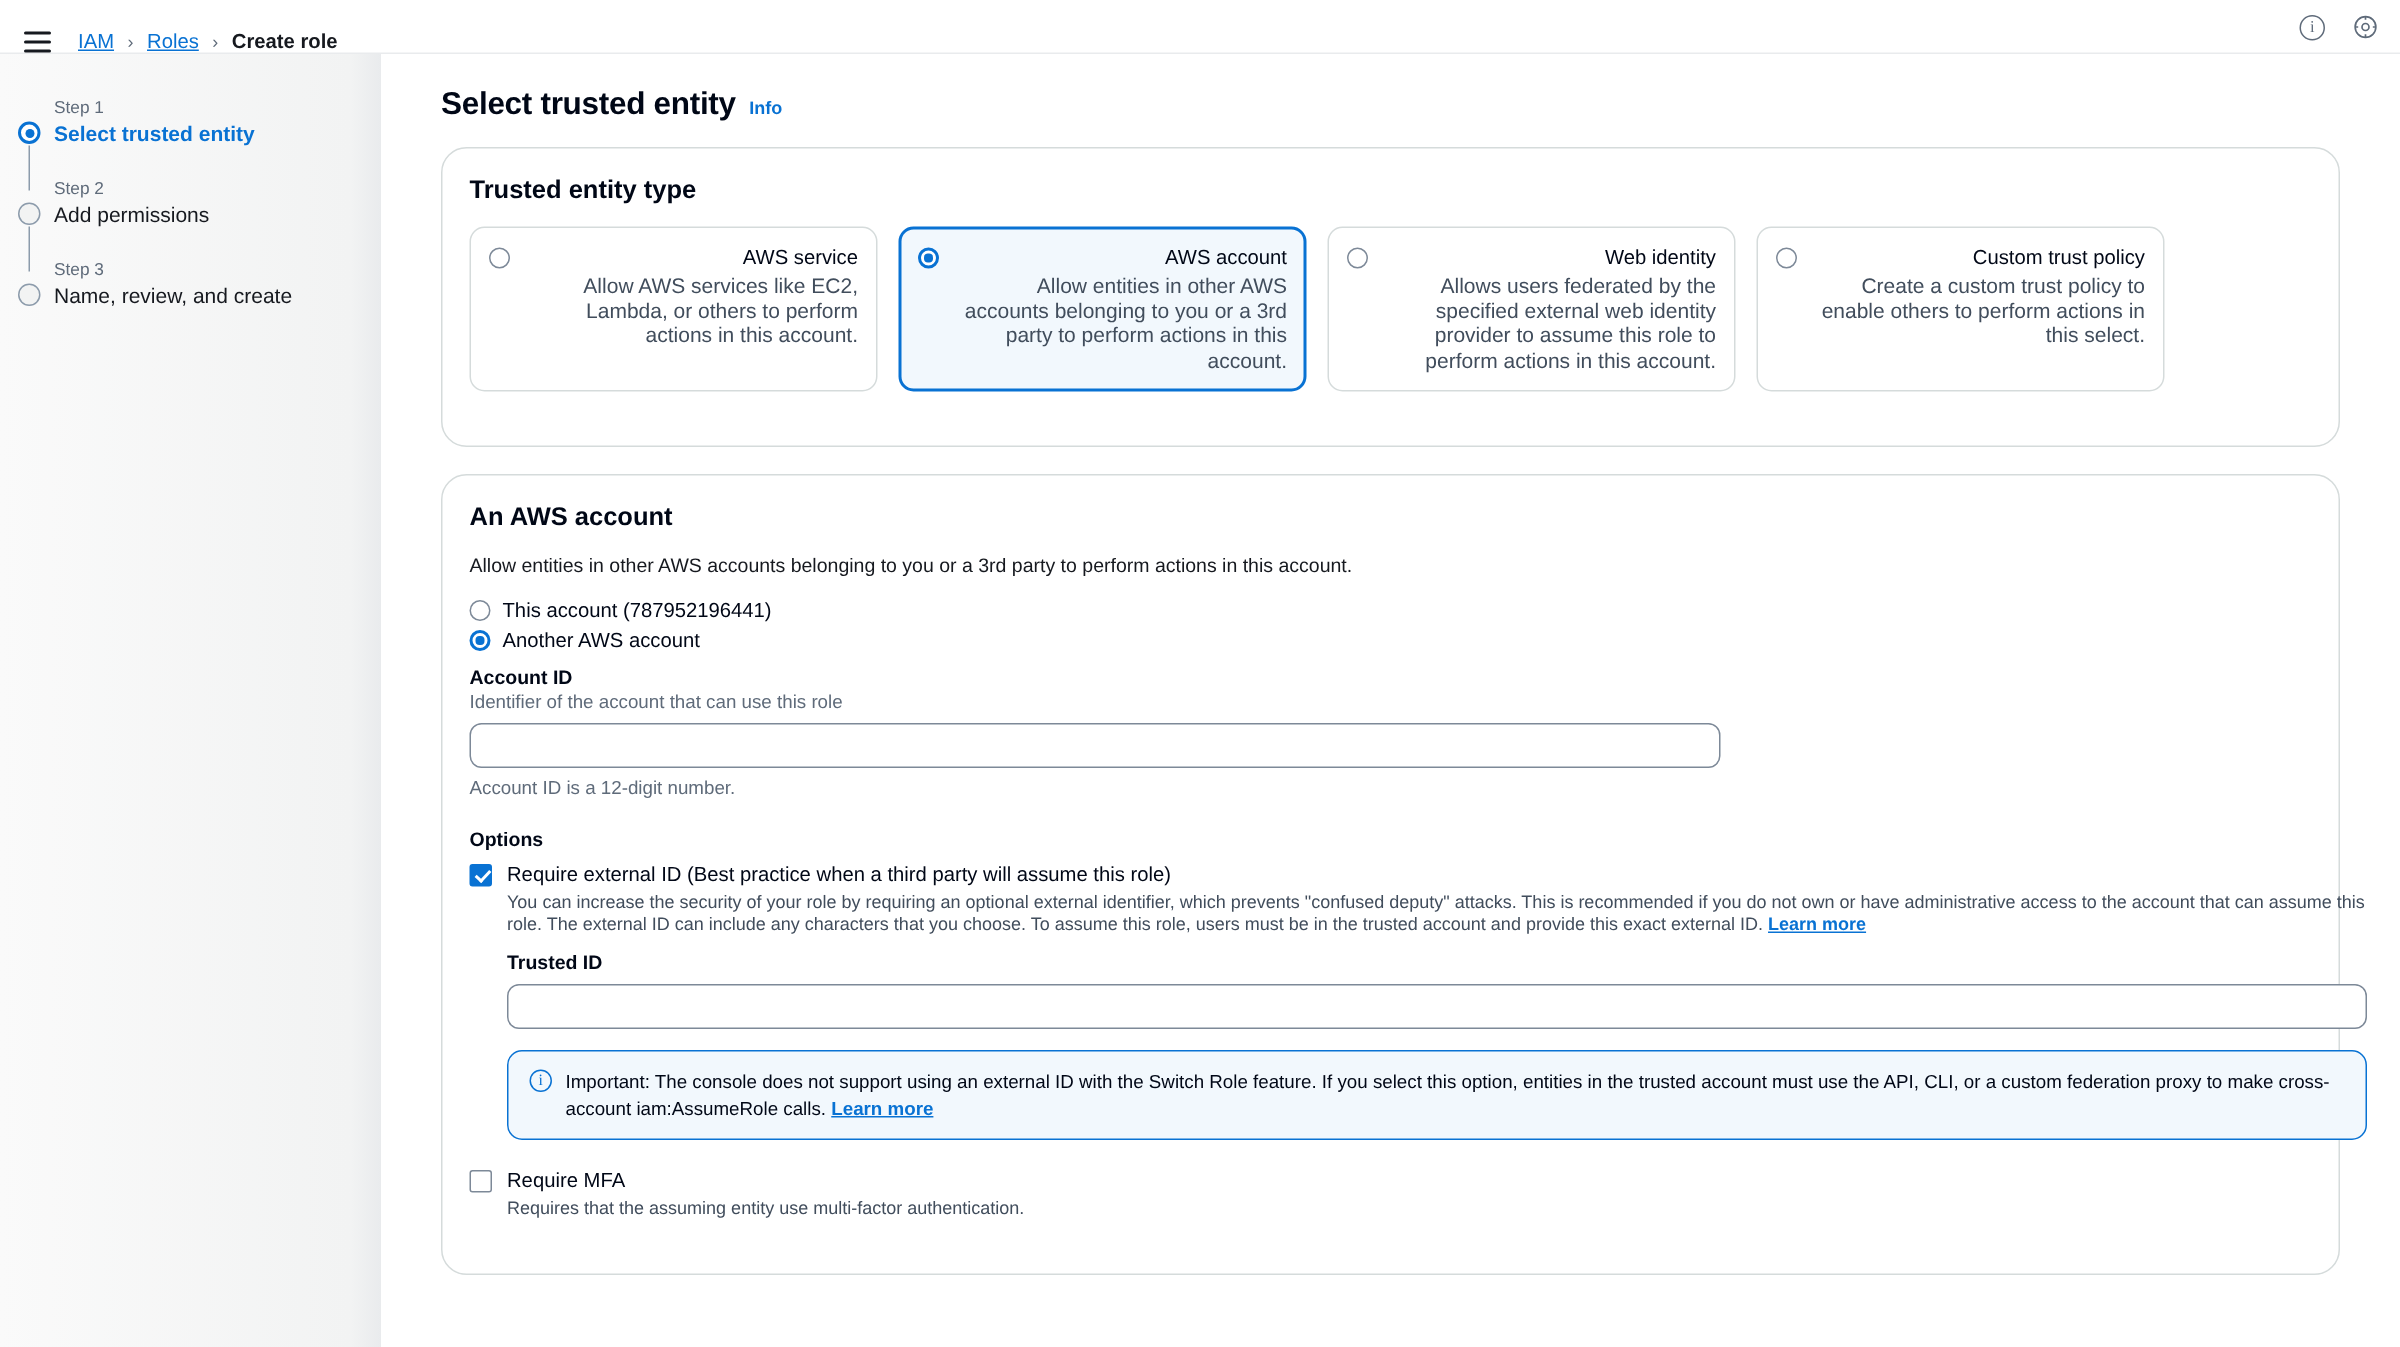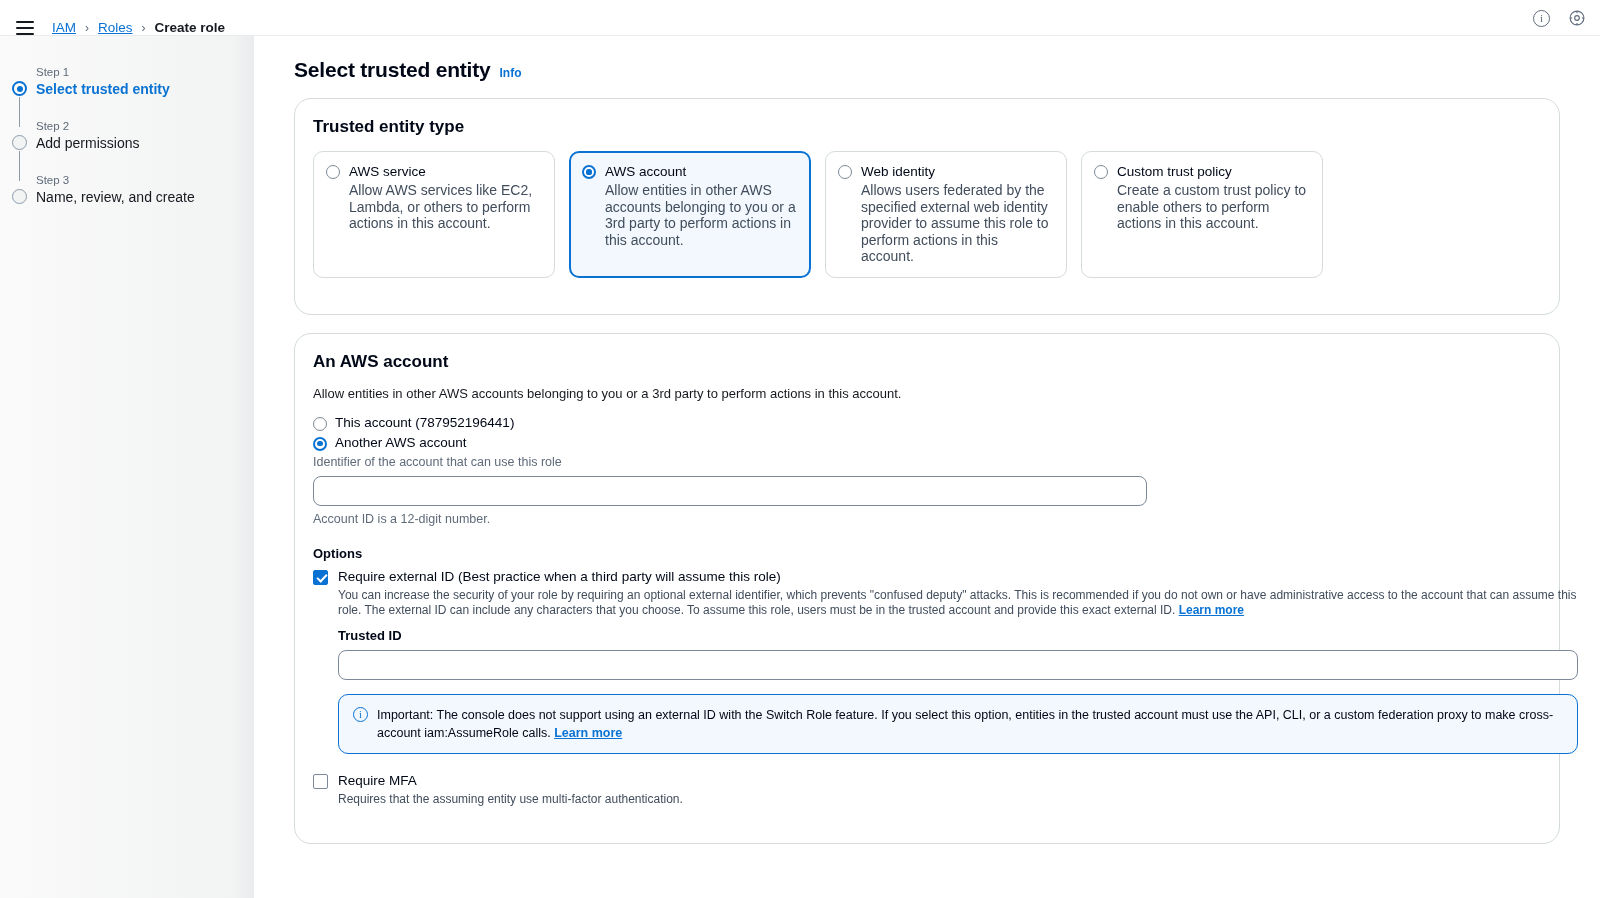--- a/index.html
+++ b/index.html
@@ -82,23 +82,23 @@
 
   .card {
     border: 1px solid #d5dbdb; border-radius: 17px; background: #fff;
     padding: 18px 18px 36px 18px; margin-bottom: 18px;
   }
   .card-title { font-size: 17px; font-weight: 700; color: #000716; margin-bottom: 14px;}
   .card-sub { font-size: 13px; color: #16191f; margin-bottom: 14px;}
 
   .tile-grid { display: flex; flex-wrap: wrap; gap: 14px; }
   .tile {
-    width: 242px; border: 1px solid #d5dbdb; border-radius: 10px;
+    width: 272px; border: 1px solid #d5dbdb; border-radius: 10px;
     background: #fff; padding: 11px 12px 12px 12px; cursor: pointer;
-    display: flex; gap: 9px; min-height: 74px;
+    display: flex; gap: 9px; min-height: 74px; text-align: right;
   }
   .tile.selected { border: 2px solid #0972d3; background: #f2f8fd; padding: 10px 11px 11px 11px;}
   .radio {
     width: 14px; height: 14px; flex: 0 0 14px; border-radius: 50%;
     border: 1.4px solid #7d8998; background:#fff; margin-top: 2px; position: relative;
   }
   .radio.on { border: 2px solid #0972d3; }
   .radio.on::after {
     content:""; position:absolute; left: 2.4px; top: 2.4px;
     width: 5.2px; height: 5.2px; border-radius: 50%; background: #0972d3;
@@ -242,41 +242,42 @@
             <div class="tile-name">Web identity</div>
             <div class="tile-desc">Allows users federated by the specified external web identity provider to assume this role to perform actions in this account.</div>
           </div>
         </div>
 
 
         <div class="tile">
           <div class="radio"></div>
           <div>
             <div class="tile-name">Custom trust policy</div>
-            <div class="tile-desc">Create a custom trust policy to enable others to perform actions in this account.</div>
+            <div class="tile-desc">Create a custom trust policy to enable others to perform actions in this select.</div>
           </div>
         </div>
 
       </div>
     </div>
 
     <div class="card">
       <div class="card-title">An AWS account</div>
       <div class="card-sub">Allow entities in other AWS accounts belonging to you or a 3rd party to perform actions in this account.</div>
 
       <div class="radio-row">
         <div class="radio"></div>
         <div class="rl">This account (787952196441)</div>
       </div>
 
       <div class="radio-row">
         <div class="radio on"></div>
         <div class="rl">Another AWS account</div>
       </div>
 
+      <div class="field-label">Account ID</div>
       <div class="field-hint">Identifier of the account that can use this role</div>
       <input class="text-input" type="text" placeholder="" style="">
       <div class="field-foot">Account ID is a 12-digit number.</div>
 
       <div class="section-label">Options</div>
 
       <div class="check-row">
         <div class="checkbox on"></div>
         <div>
           <div class="check-main">Require external ID (Best practice when a third party will assume this role)</div>

